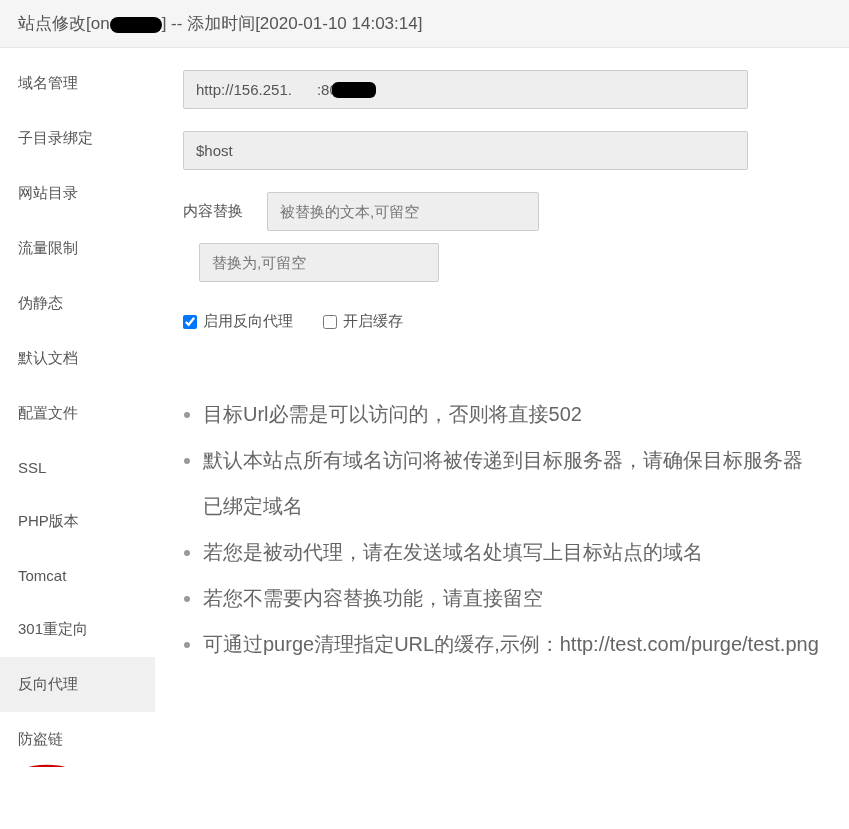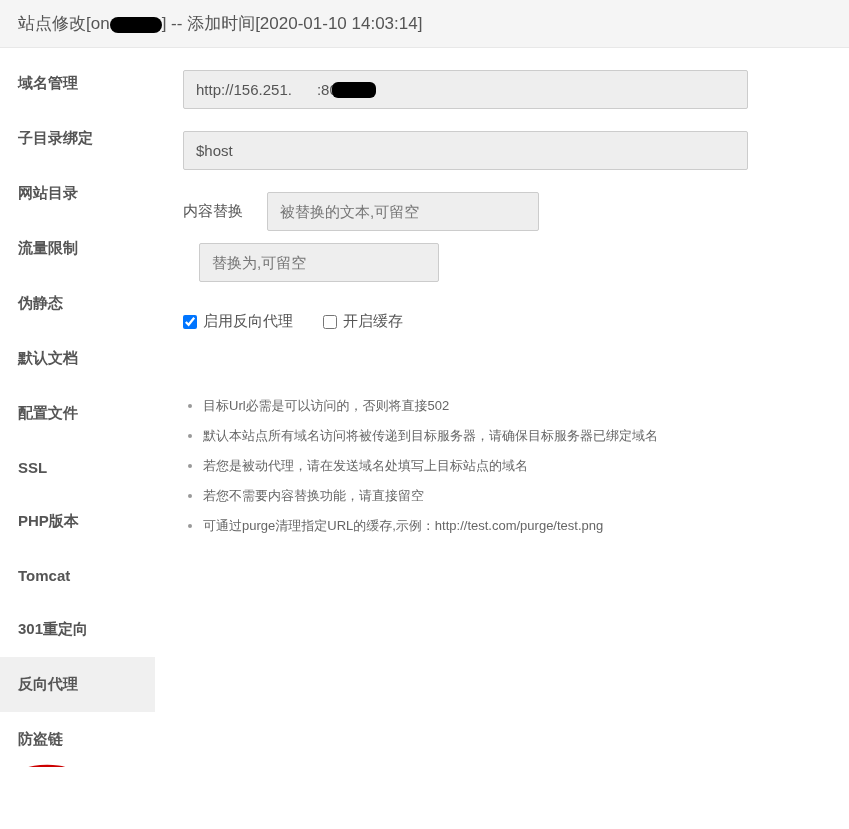--- a/index.html
+++ b/index.html
@@ -28,21 +28,20 @@
       vertical-align: middle;
     }
     .container {
       display: flex;
     }
     .sidebar {
       width: 155px;
       background: #fff;
       padding-top: 8px;
       position: relative;
-      font-weight: bold;
     }
     .sidebar-item {
       padding: 18px 18px;
       font-size: 15px;
       color: #555;
       cursor: pointer;
     }
     .sidebar-item.active {
       background: #f0f0f0;
     }
@@ -119,21 +118,21 @@
     }
     .checkbox-wrap input[type="checkbox"] {
       width: 14px;
       height: 14px;
     }
     .notes {
       margin-top: 60px;
       padding-left: 20px;
     }
     .notes li {
-      font-size: 13px;
+      font-size: 20px;
       color: #666;
       line-height: 2.3;
       list-style: disc;
     }
     .notes li::marker {
       color: #999;
     }
     .target-url-wrap {
       position: relative;
       display: inline-block;

